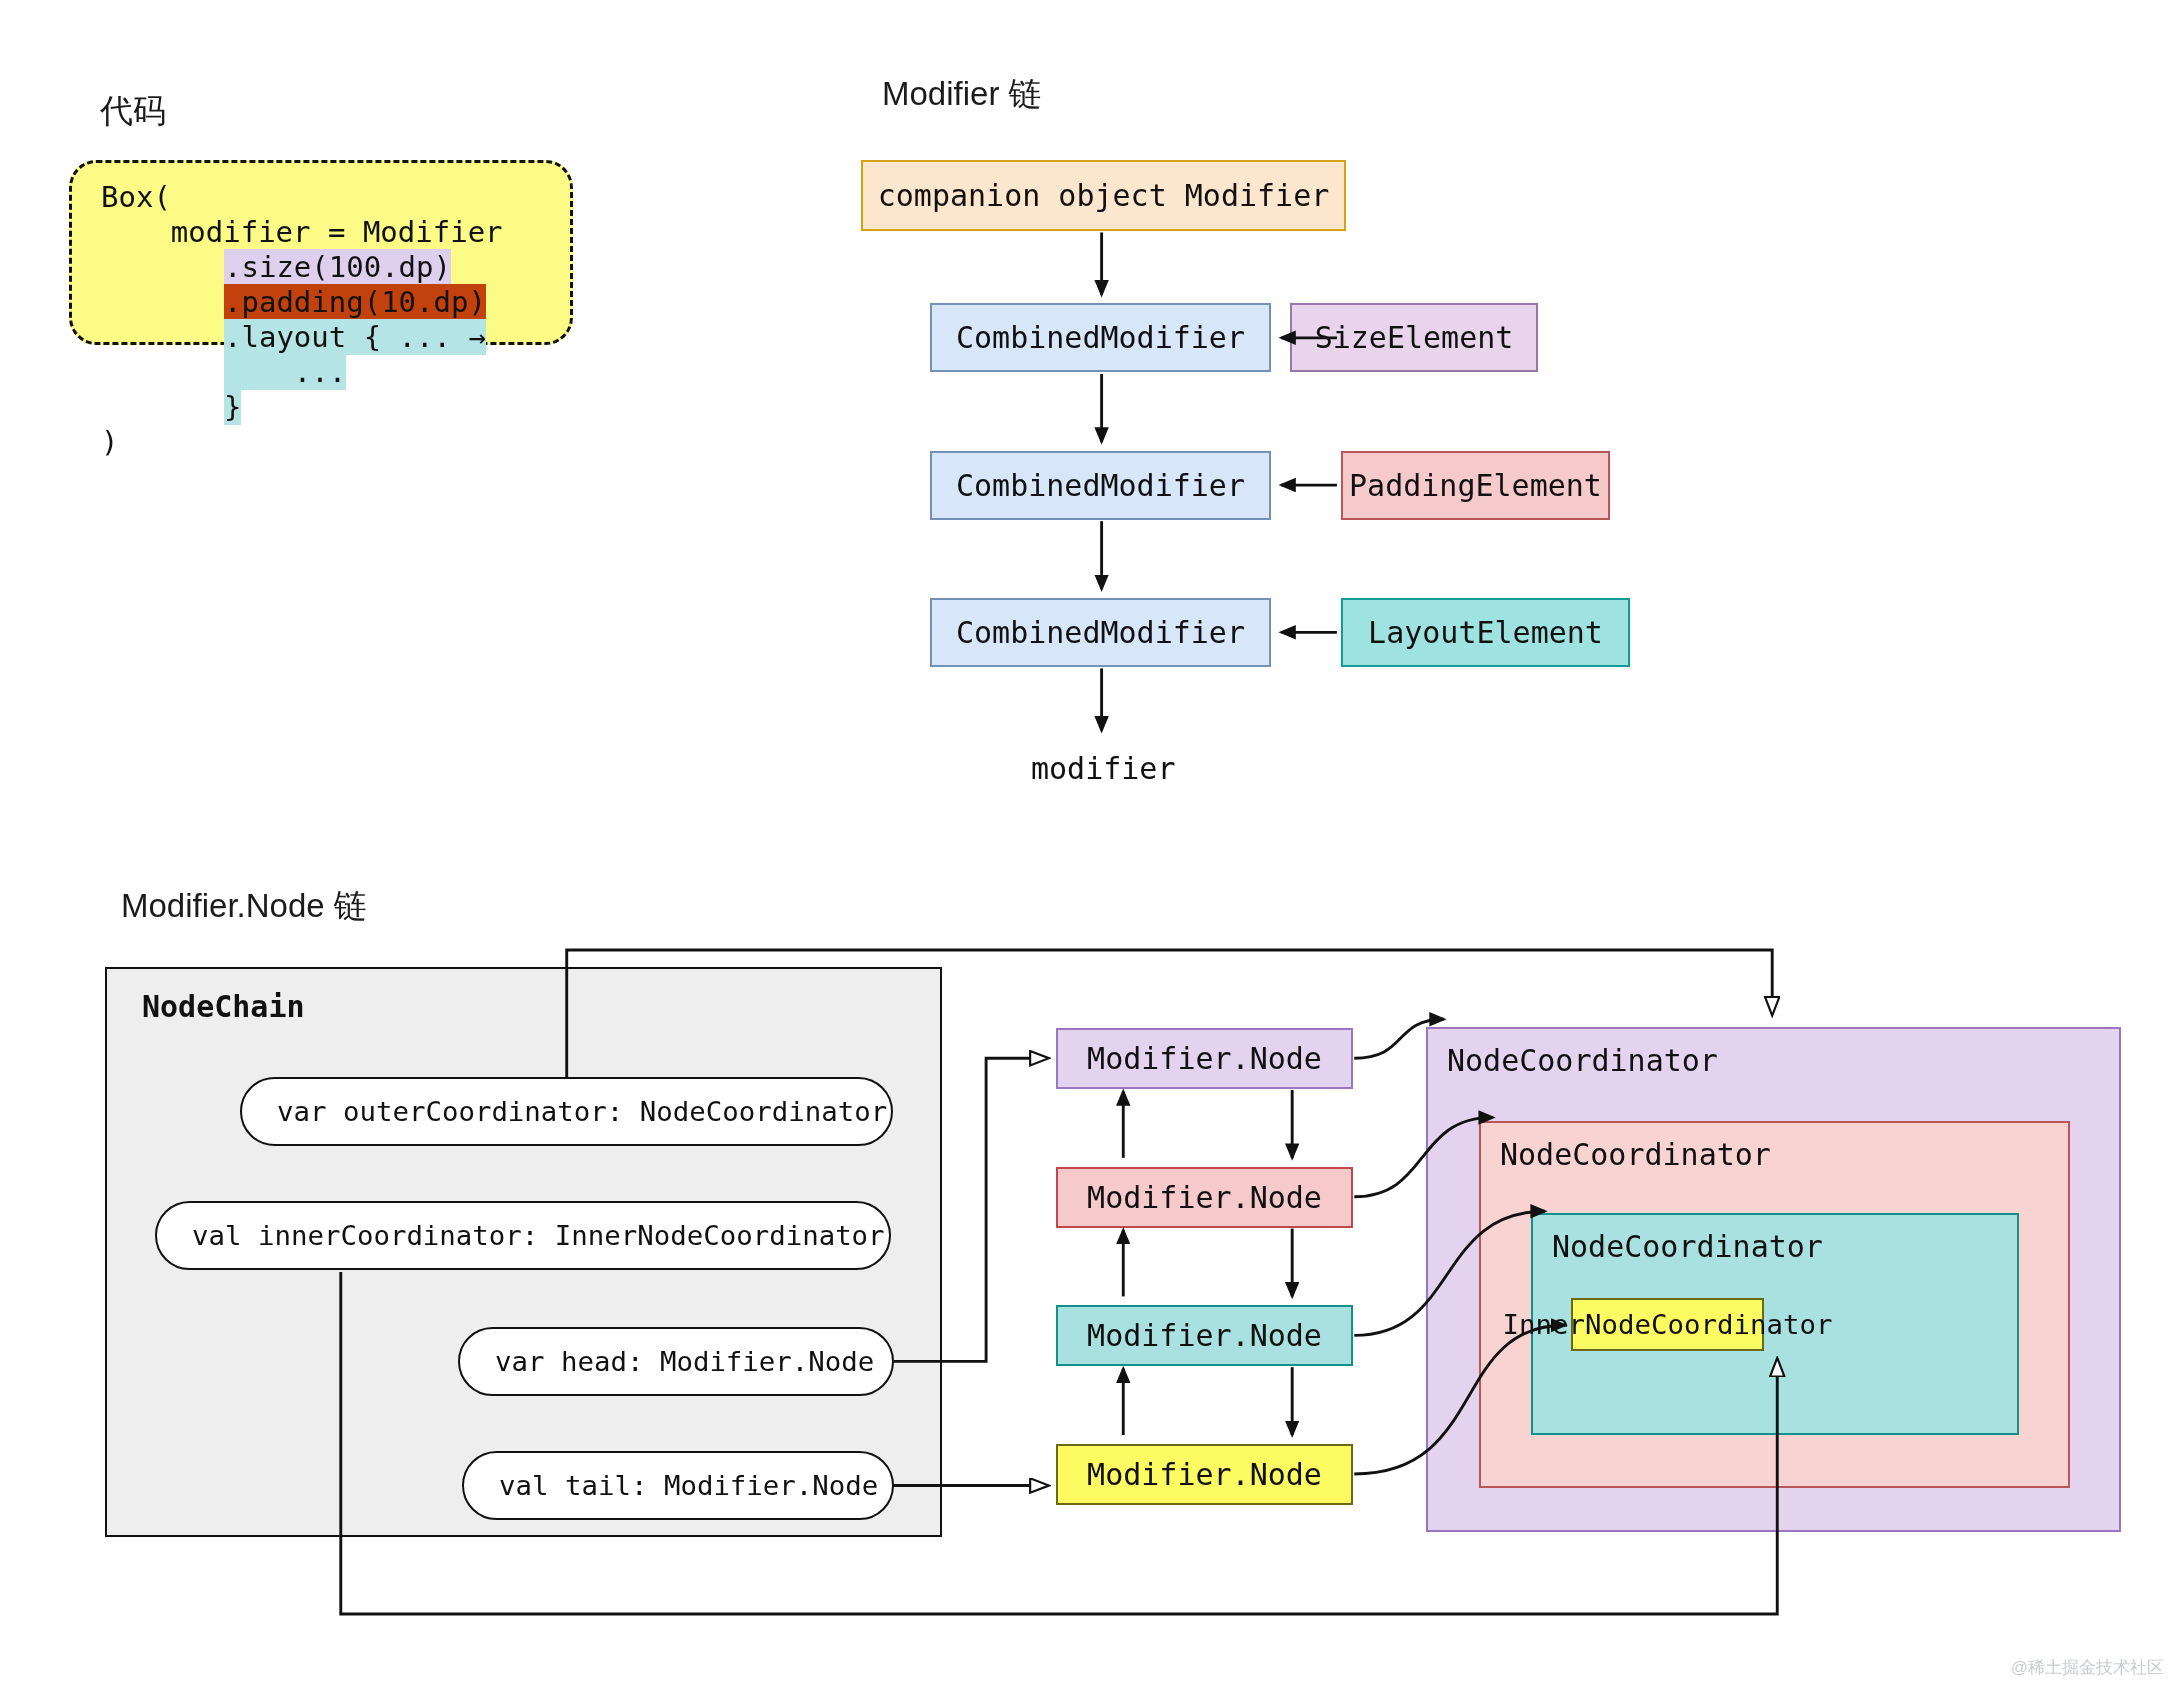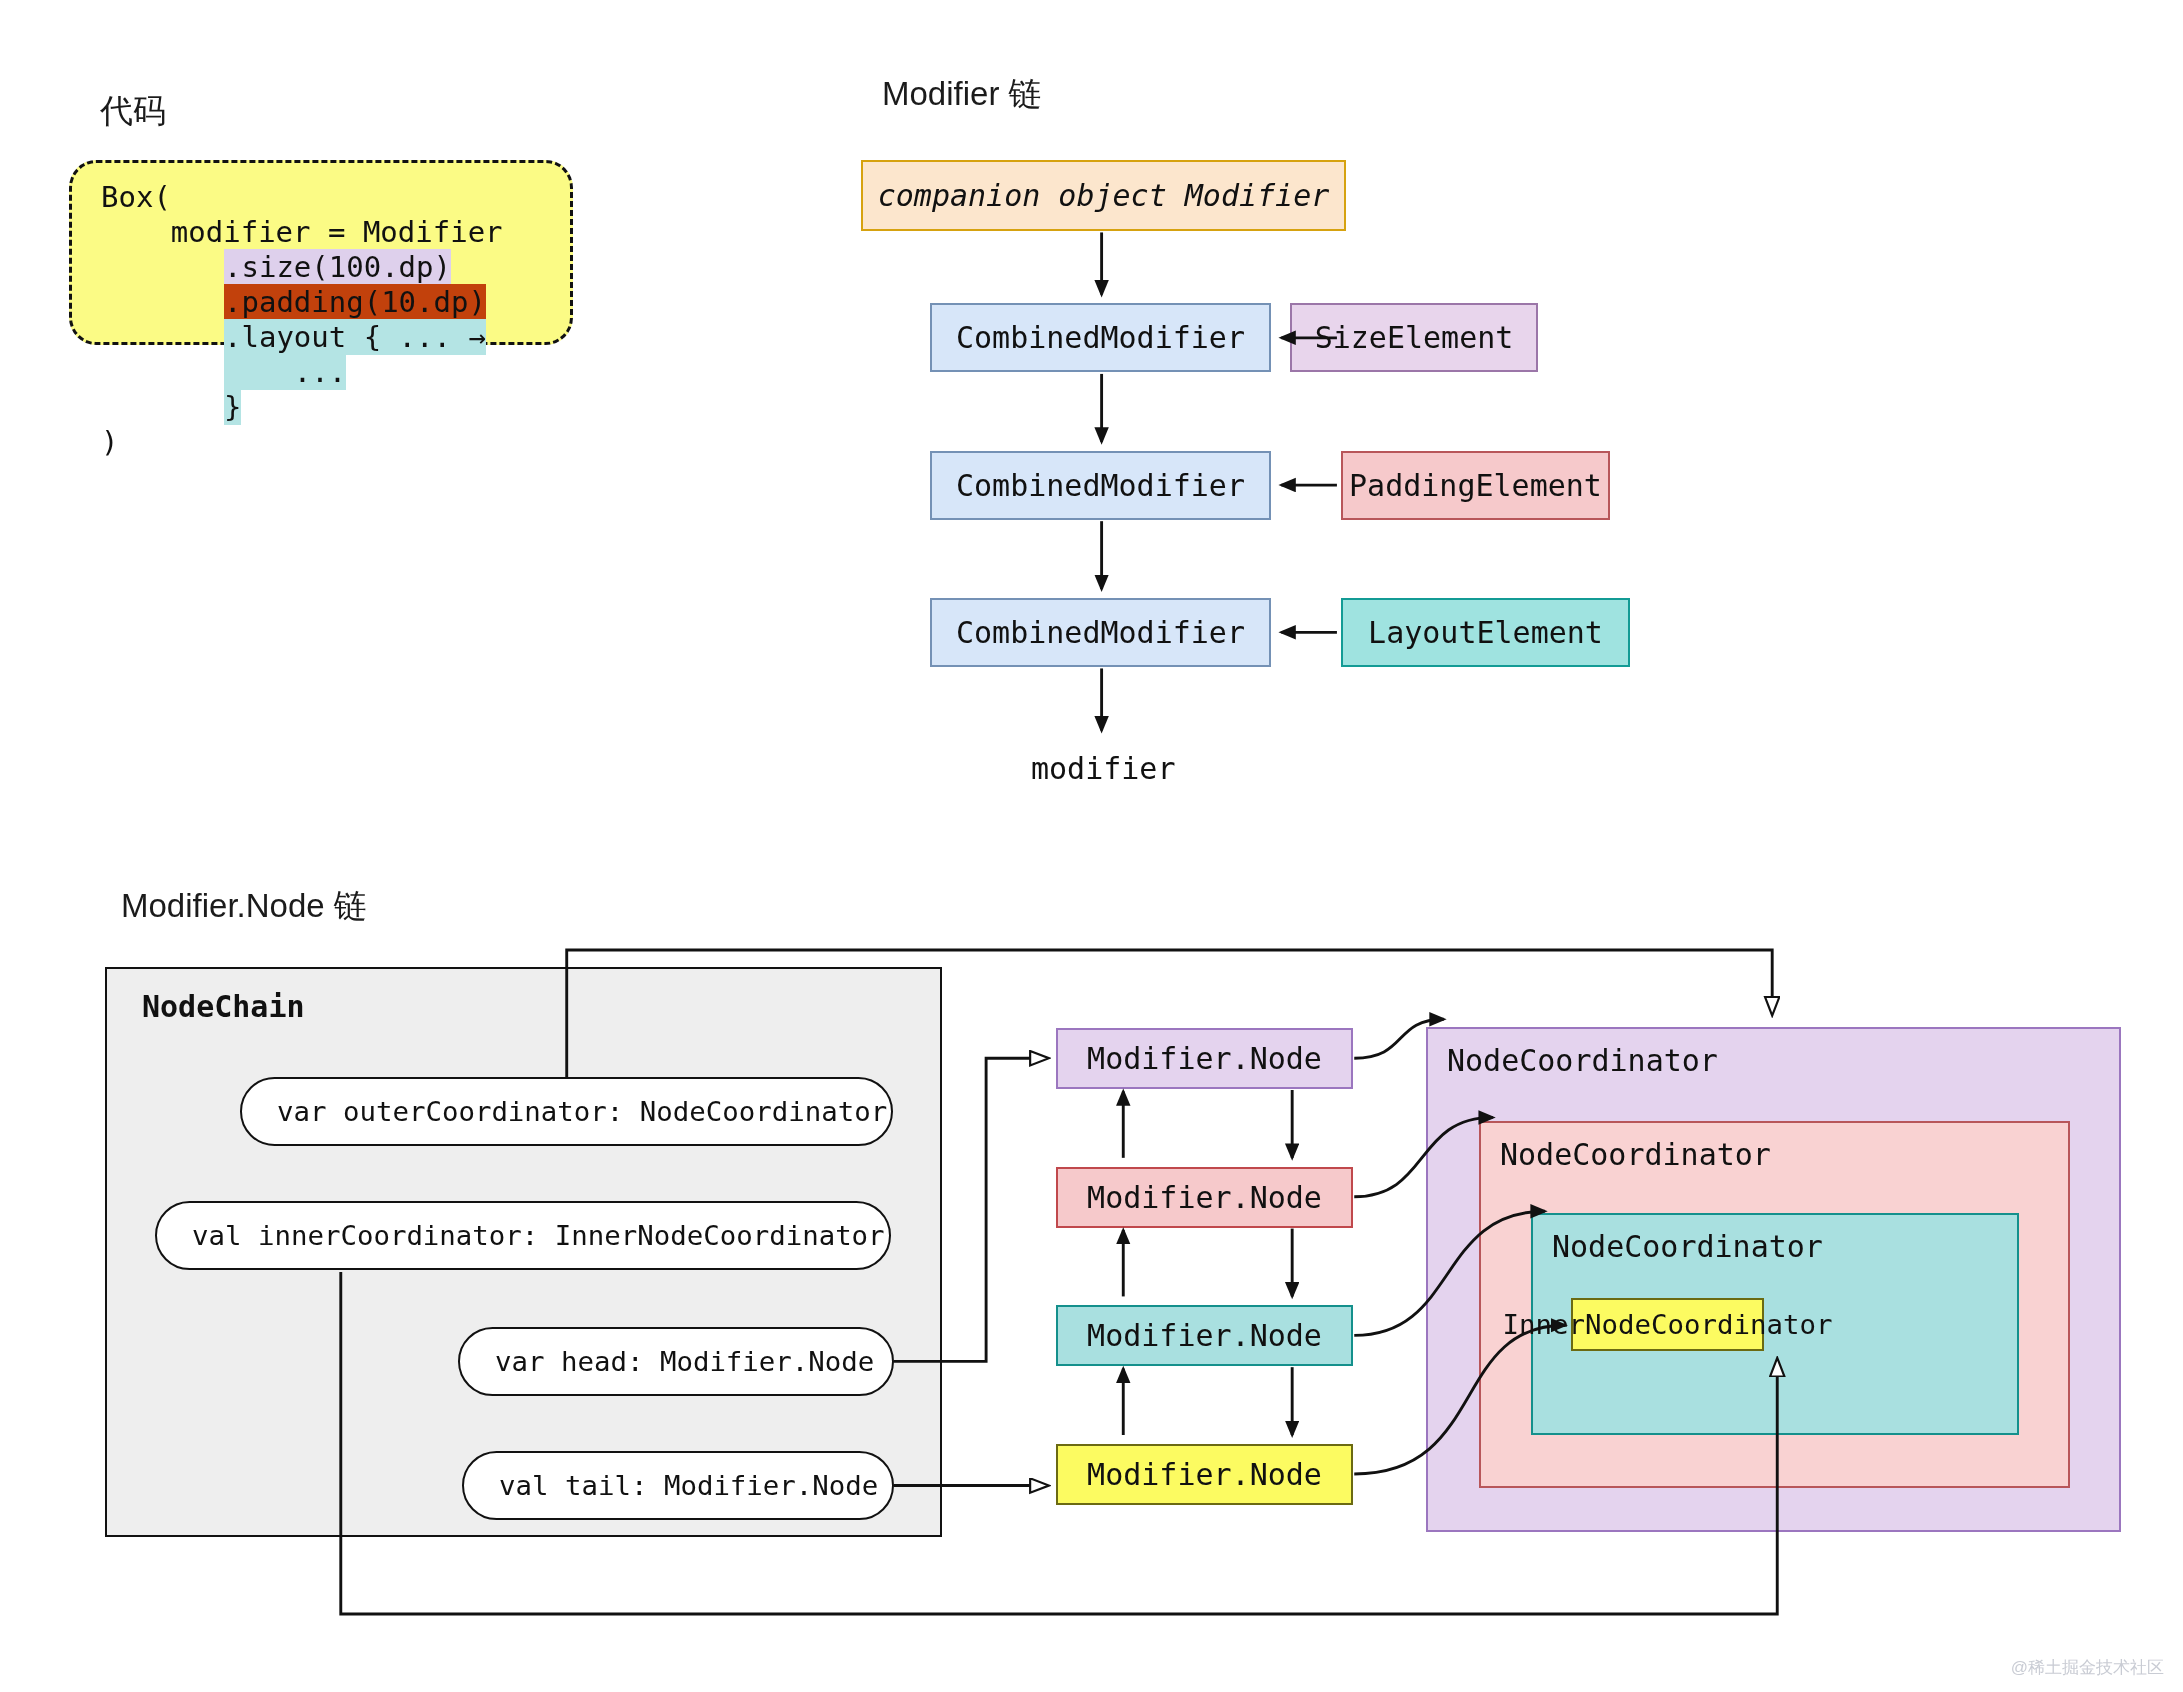--- a/index.html
+++ b/index.html
@@ -57,21 +57,21 @@
   <div class="codetext"><span>Box(</span>
 <span>    modifier = Modifier</span>
 <span style="display:inline-block;width:123px;"></span><span class="hl" style="background:#ded0ec;">.size(100.dp)</span>
 <span style="display:inline-block;width:123px;"></span><span class="hl" style="background:#c2410c;">.padding(10.dp)</span>
 <span style="display:inline-block;width:123px;"></span><span class="hl" style="background:#b4e4e4;">.layout { ... →</span>
 <span style="display:inline-block;width:123px;"></span><span class="hl" style="background:#b4e4e4;">    ...</span>
 <span style="display:inline-block;width:123px;"></span><span class="hl" style="background:#b4e4e4;">}</span>
 <span>)</span></div>
 
   <div class="nbox" style="left:861px;top:160px;width:485px;height:71px;
-        background:#fce6cd;border:2.9px solid #d6a20f;font-style:italic;">companion object Modifier</div>
+        background:#fce6cd;border:2.9px solid #d6a20f;">companion object Modifier</div>
 
   <div class="nbox" style="left:930px;top:303px;width:341px;height:69px;
         background:#d7e6f9;border:2.9px solid #7491b5;">CombinedModifier</div>
 
   <div class="nbox" style="left:930px;top:451px;width:341px;height:69px;
         background:#d7e6f9;border:2.9px solid #7491b5;">CombinedModifier</div>
 
   <div class="nbox" style="left:930px;top:598px;width:341px;height:69px;
         background:#d7e6f9;border:2.9px solid #7491b5;">CombinedModifier</div>
 

